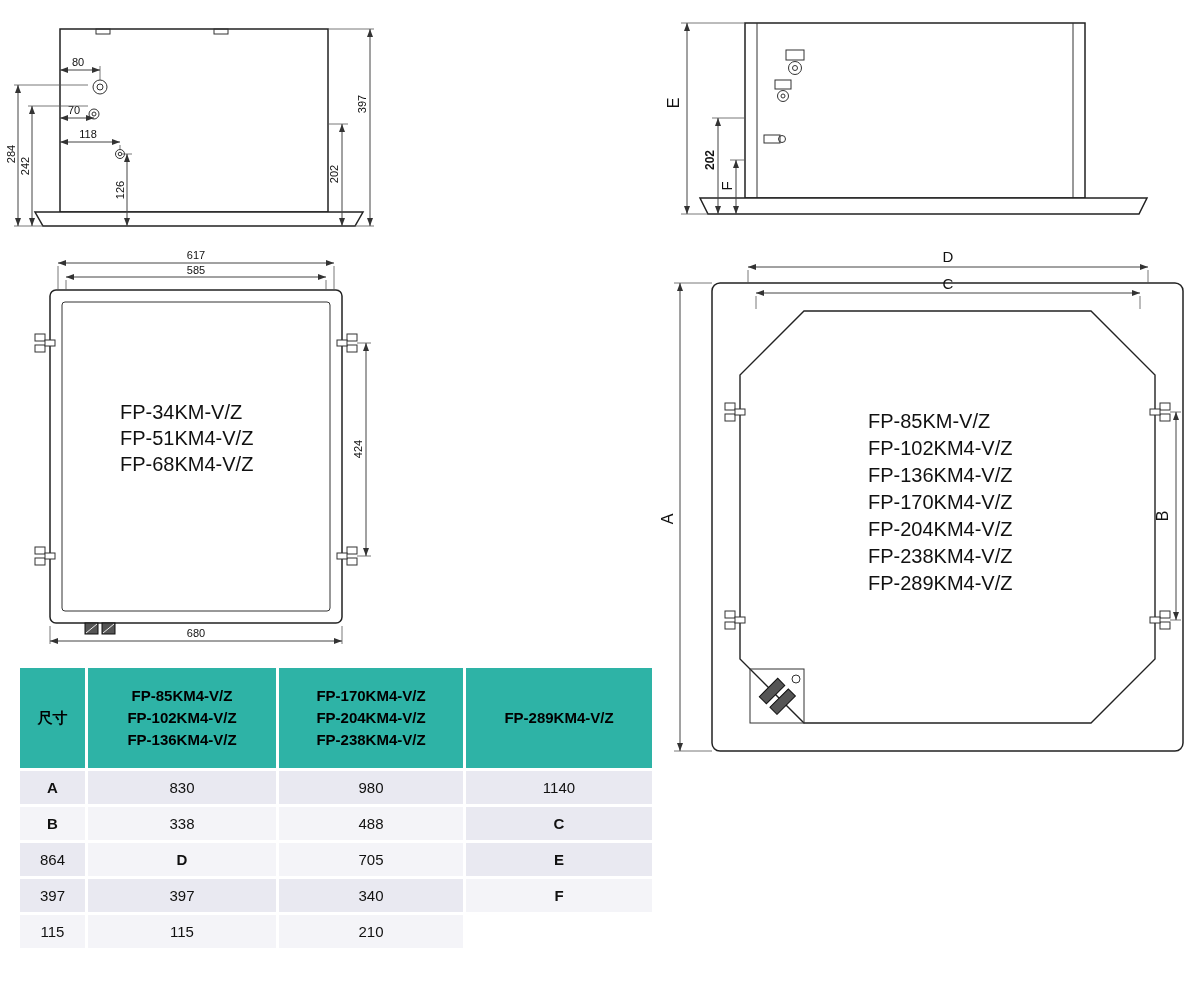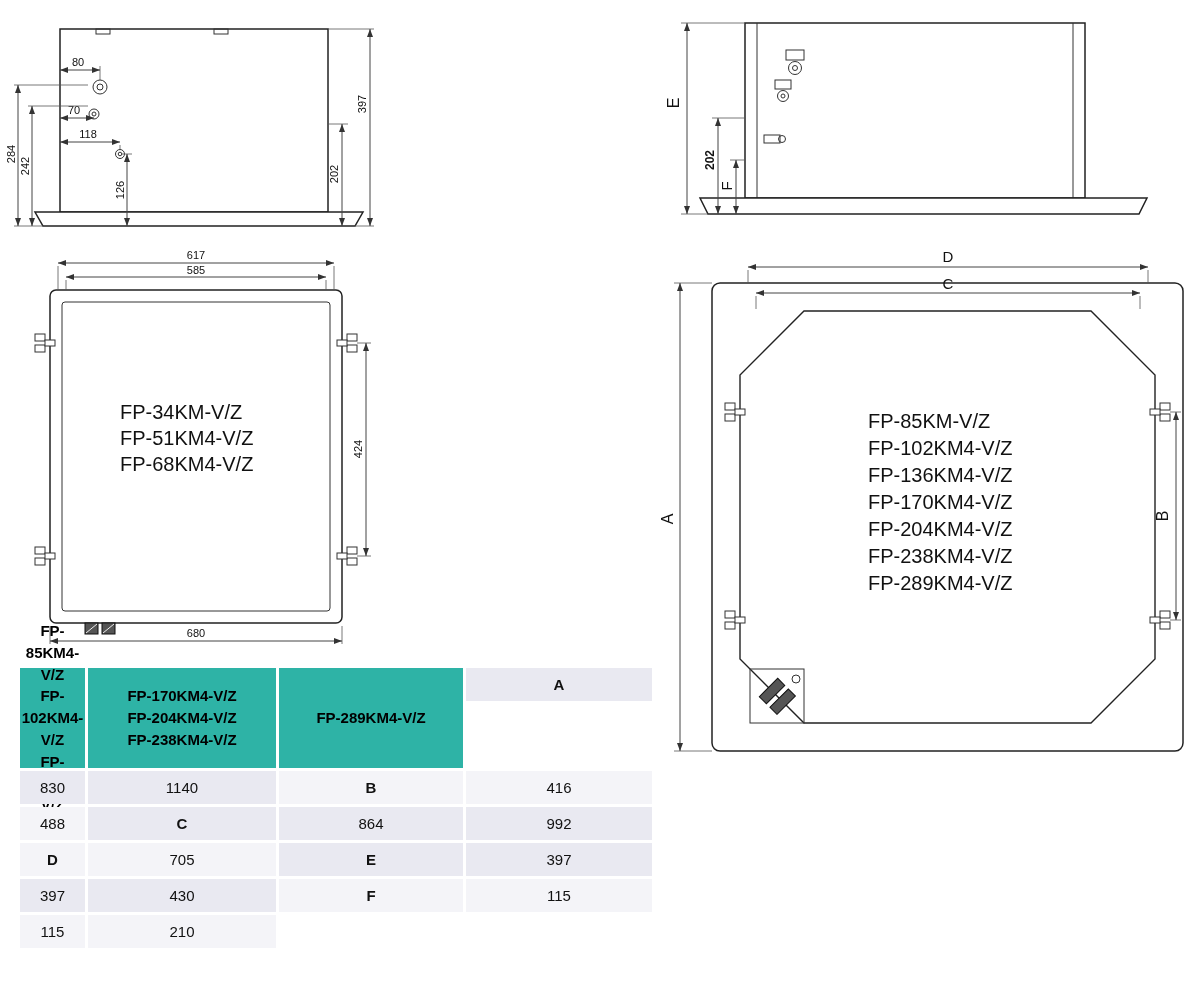--- a/index.html
+++ b/index.html
@@ -267,45 +267,46 @@
     <text class="mt" x="208" y="212">FP-102KM4-V/Z</text>
     <text class="mt" x="208" y="239">FP-136KM4-V/Z</text>
     <text class="mt" x="208" y="266">FP-170KM4-V/Z</text>
     <text class="mt" x="208" y="293">FP-204KM4-V/Z</text>
     <text class="mt" x="208" y="320">FP-238KM4-V/Z</text>
     <text class="mt" x="208" y="347">FP-289KM4-V/Z</text>
   </g>
 </svg>
 
 <div class="dim-table">
+  <div class="th">尺寸</div>
   <div class="th">FP-85KM4-V/Z
 FP-102KM4-V/Z
 FP-136KM4-V/Z</div>
   <div class="th">FP-170KM4-V/Z
 FP-204KM4-V/Z
 FP-238KM4-V/Z</div>
   <div class="th">FP-289KM4-V/Z</div>
 
   <div class="td lbl ra">A</div>
   <div class="td ra">830</div>
+  <div class="td ra">980</div>
   <div class="td ra">1140</div>
 
   <div class="td lbl rb">B</div>
-  <div class="td rb">416</div>
+  <div class="td rb">338</div>
   <div class="td rb">488</div>
 
   <div class="td lbl ra">C</div>
   <div class="td ra">864</div>
-  <div class="td ra">992</div>
 
   <div class="td lbl rb">D</div>
   <div class="td rb">705</div>
 
   <div class="td lbl ra">E</div>
   <div class="td ra">397</div>
   <div class="td ra">397</div>
-  <div class="td ra">430</div>
+  <div class="td ra">340</div>
 
   <div class="td lbl rb">F</div>
   <div class="td rb">115</div>
   <div class="td rb">115</div>
   <div class="td rb">210</div>
 </div>
 
 </body></html>

